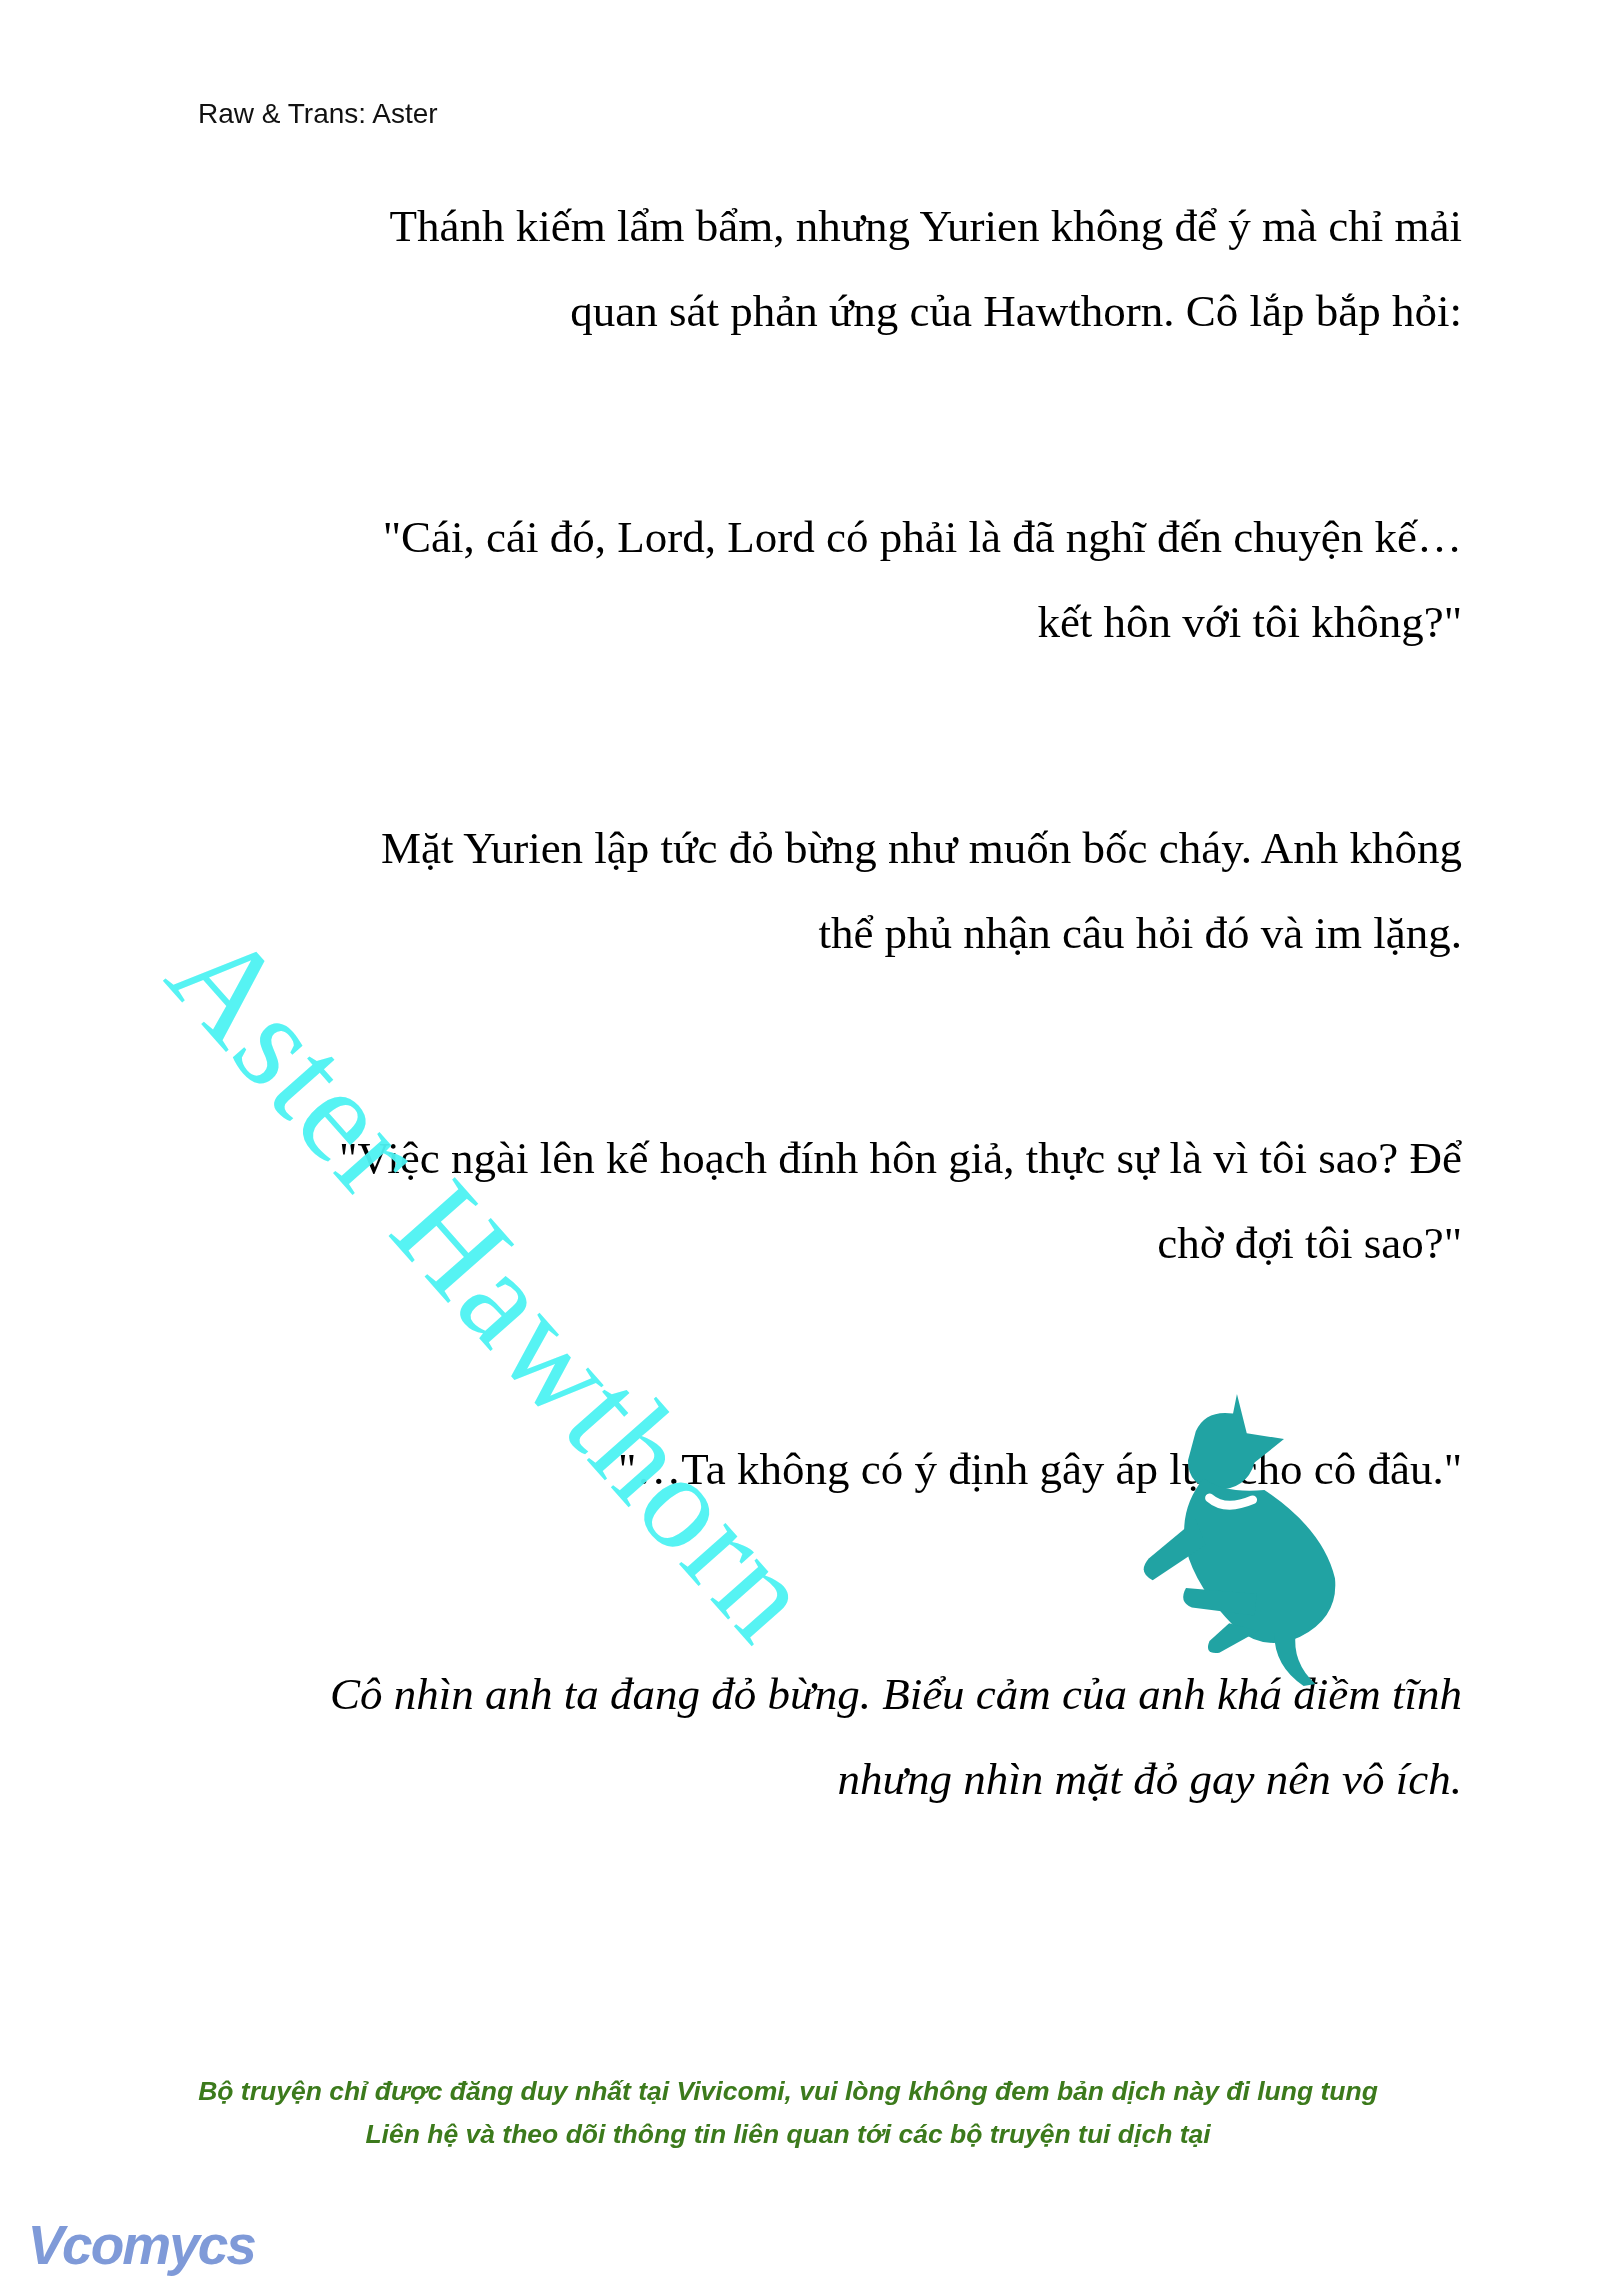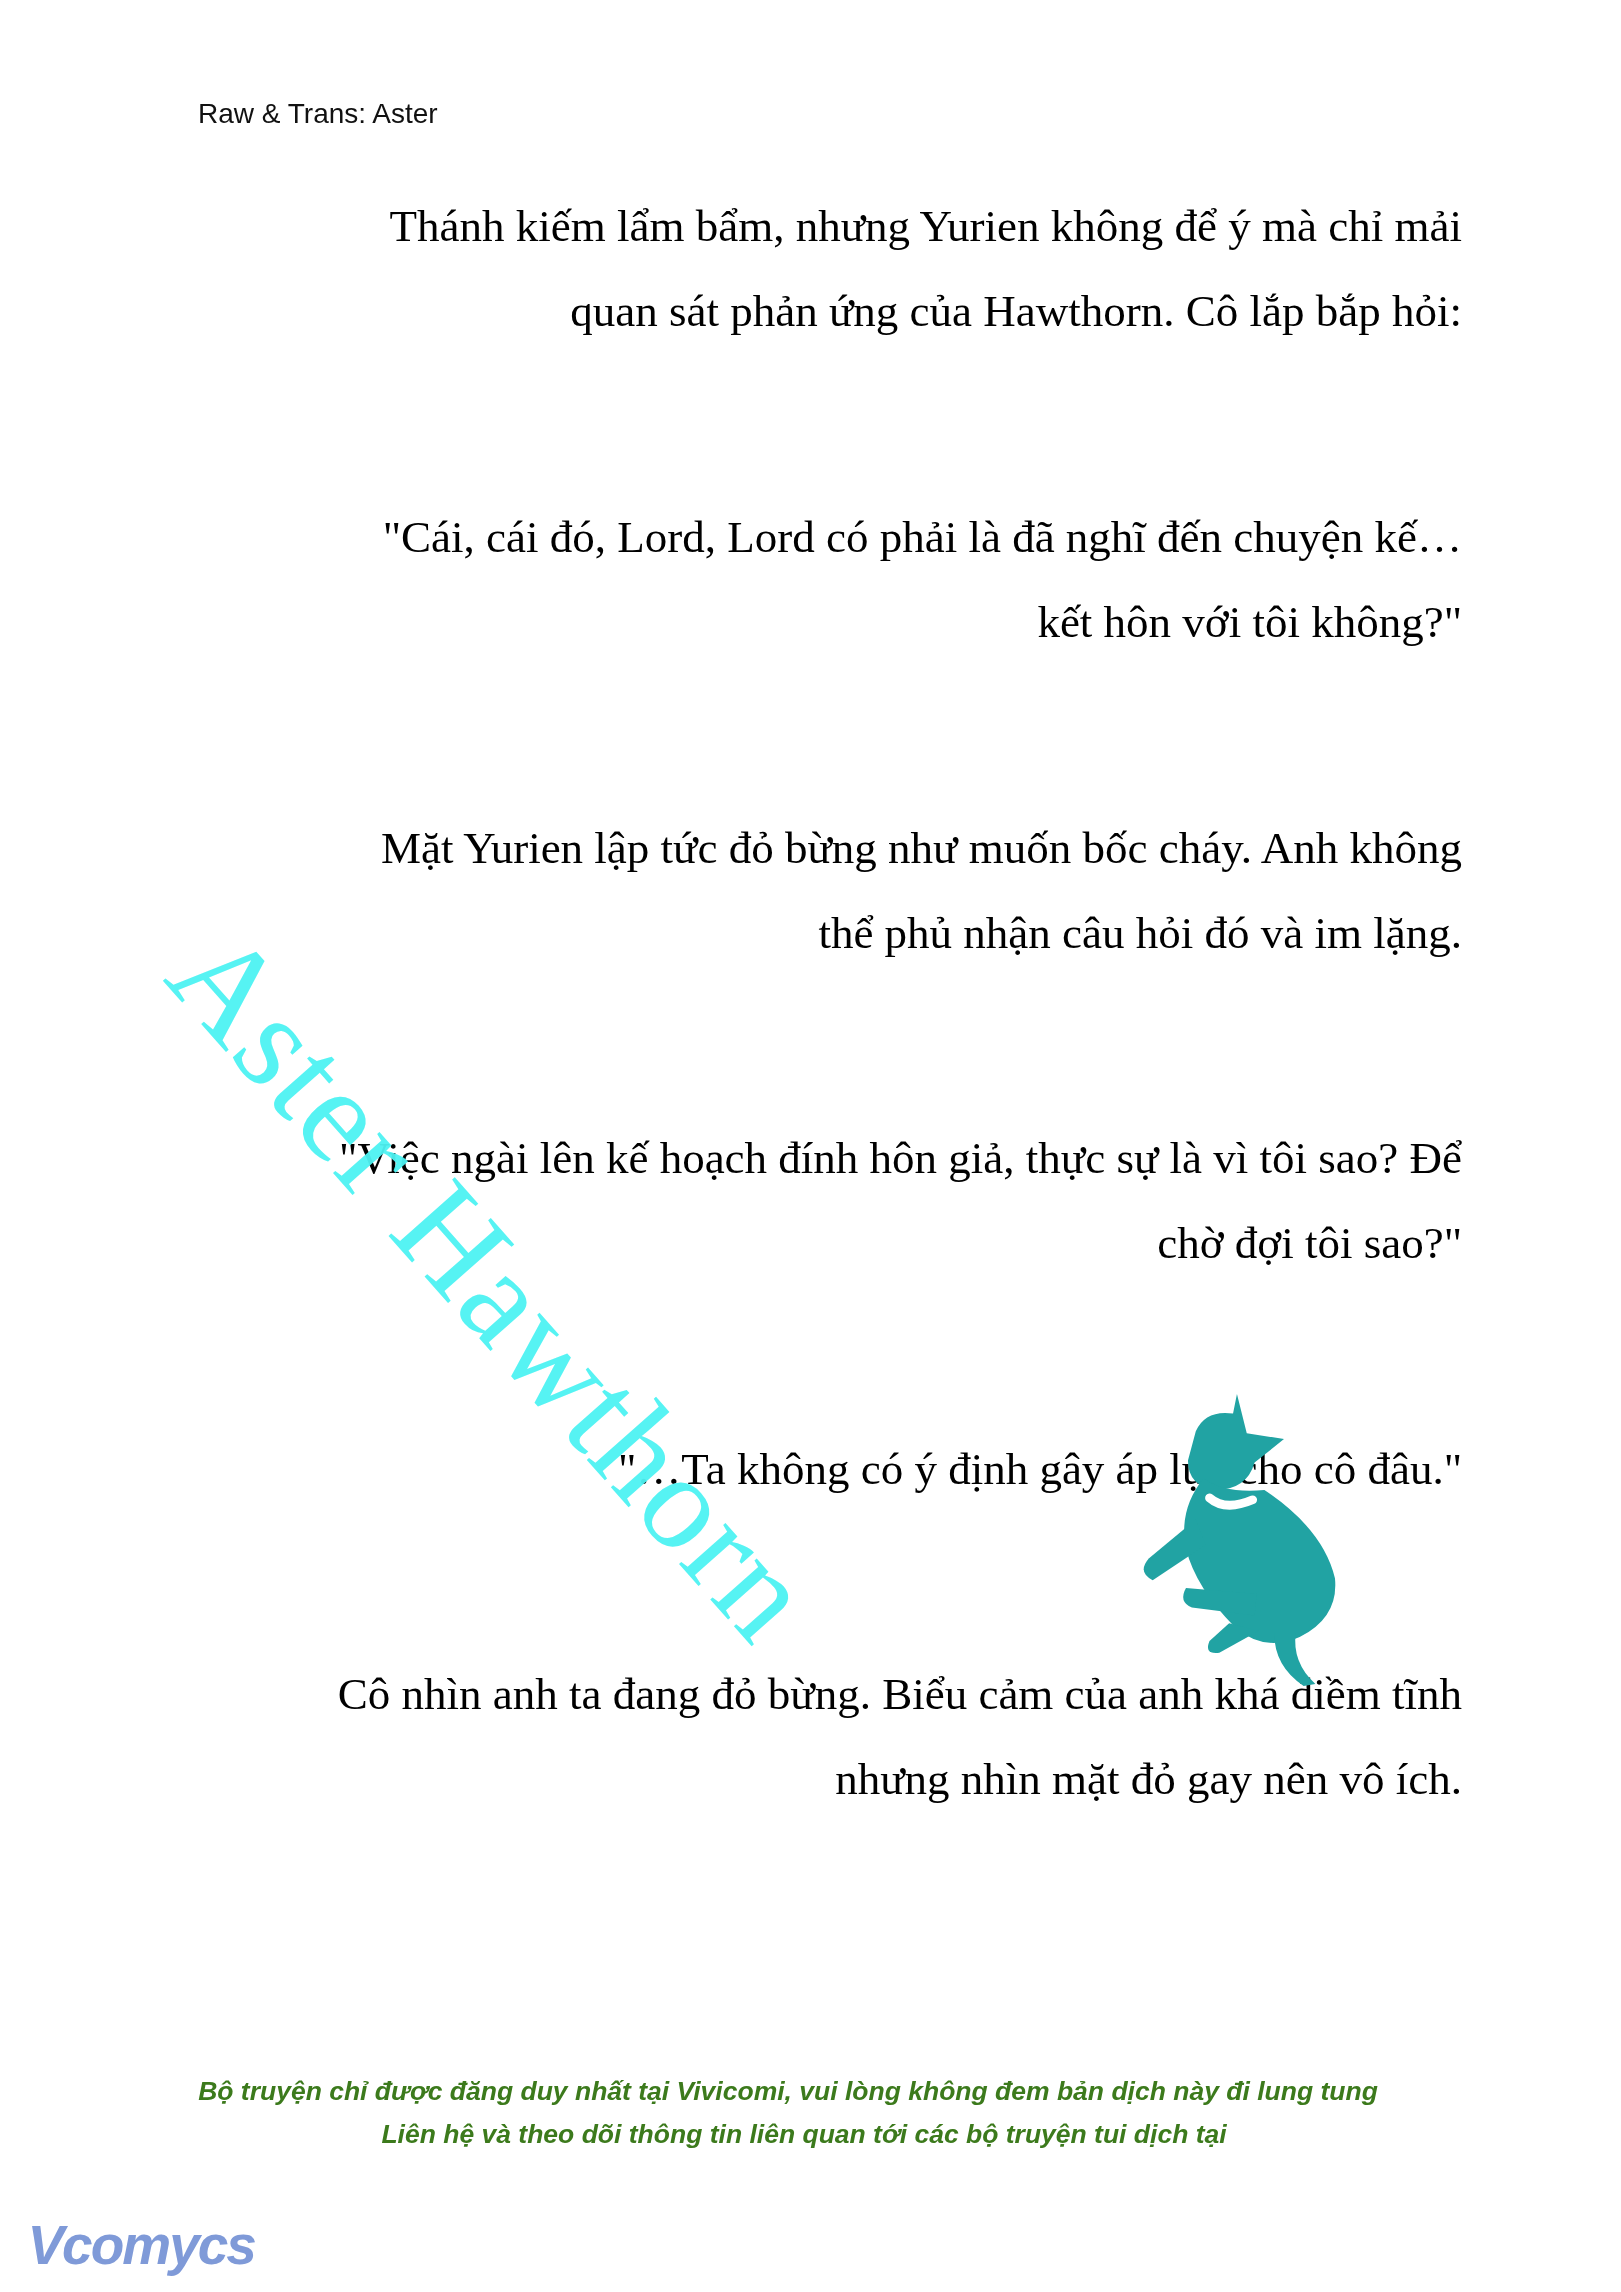--- a/index.html
+++ b/index.html
@@ -58,21 +58,21 @@
 
   <p class="para" style="top:1116px;">
     <span>"Việc ngài lên kế hoạch đính hôn giả, thực sự là vì tôi sao? Để</span><br>
     <span>chờ đợi tôi sao?"</span>
   </p>
 
   <p class="para" style="top:1427px;">
     <span>"…Ta không có ý định gây áp lực cho cô đâu."</span>
   </p>
 
-  <p class="para" style="top:1652px;">
+  <p class="para" style="top:1652px;font-style:italic;">
     <span>Cô nhìn anh ta đang đỏ bừng. Biểu cảm của anh khá điềm tĩnh</span><br>
     <span>nhưng nhìn mặt đỏ gay nên vô ích.</span>
   </p>
 
   <div class="watermark">Aster Hawthorn</div>
 
   <svg class="cat" viewBox="0 0 220 300">
     <g fill="#21a3a3">
 
       <path d="M70 40 Q80 18 108 22 L112 2 L122 42 L160 48 L130 72 Q122 100 90 100 Q62 96 62 70 Z"></path>
@@ -84,20 +84,20 @@
       <path d="M60 200 Q52 214 66 220 L130 228 L132 206 Z"></path>
 
       <path d="M104 236 L84 254 Q78 268 94 266 L134 244 Z"></path>
 
       <path d="M150 246 Q150 280 180 300 L192 298 Q168 276 172 246 Z"></path>
     </g>
     <path d="M84 108 Q100 122 128 110" stroke="#ffffff" stroke-width="9" fill="none" stroke-linecap="round"></path>
   </svg>
 
   <div class="footer" style="top:2070px;">Bộ truyện chỉ được đăng duy nhất tại Vivicomi, vui lòng không đem bản dịch này đi lung tung</div>
-  <div class="footer" style="top:2113px;padding-left:16px;">Liên hệ và theo dõi thông tin liên quan tới các bộ truyện tui dịch tại</div>
+  <div class="footer" style="top:2113px;">Liên hệ và theo dõi thông tin liên quan tới các bộ truyện tui dịch tại</div>
 
   <div class="logo">
     <span class="logo-text">Vcomycs</span>
   </div>
 
 </div>
 
 
 </body></html>

